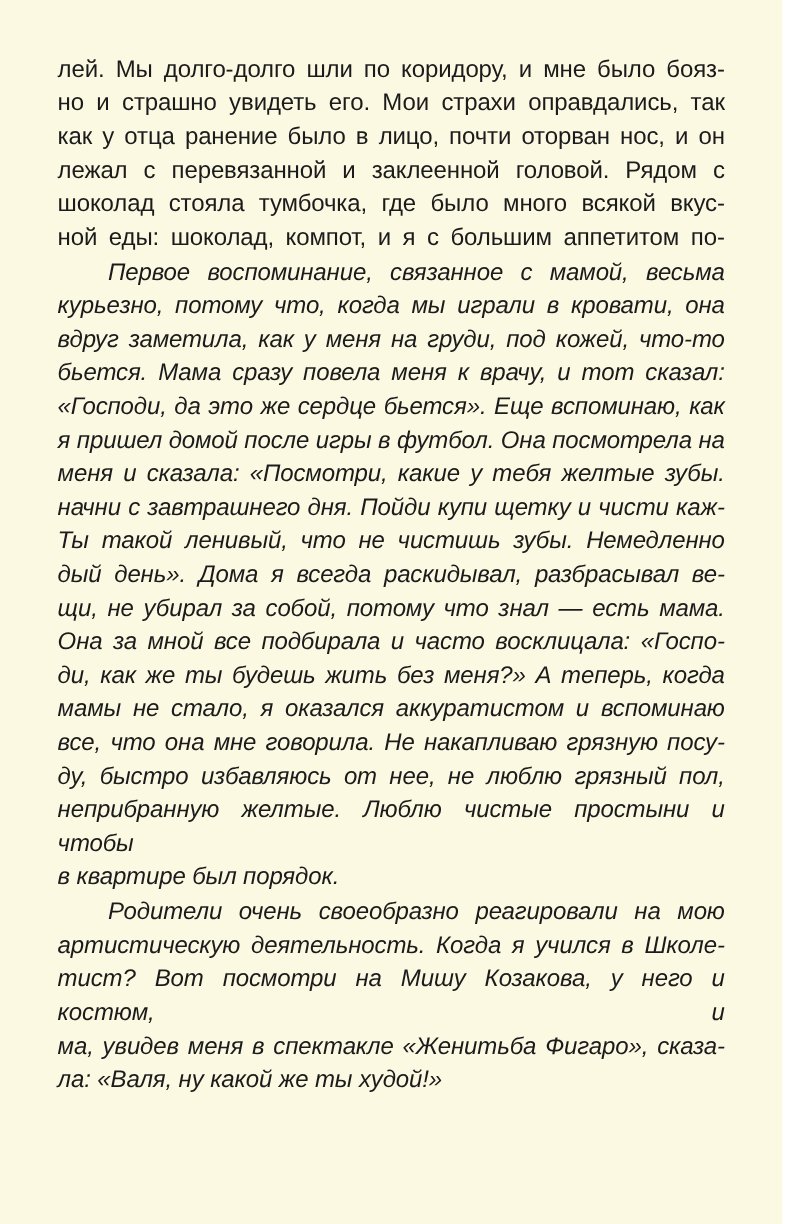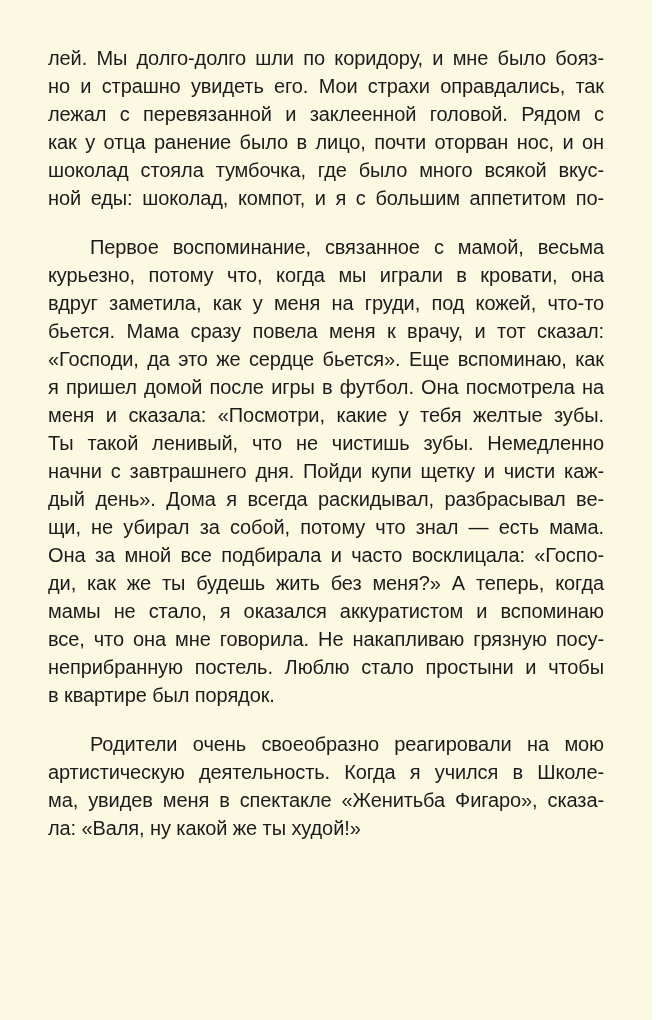--- a/index.html
+++ b/index.html
@@ -14,21 +14,22 @@
     overflow: hidden;
     font-family: "Liberation Sans", "DejaVu Sans", sans-serif;
     font-size: 20px;
     line-height: 28px;
   }
   .paragraph {
     margin: 0;
     padding: 0;
   }
   .paragraph + .paragraph {
-    margin-top: 21px;
+    margin-top: 1px;
+    font-style: italic;
   }
   .paragraph.indent .line:first-child {
     text-indent: 42px;
   }
   .line {
     text-align: justify;
     text-align-last: justify;
     white-space: normal;
     letter-spacing: -0.1px;
   }
@@ -36,43 +37,45 @@
     text-align-last: left;
   }
 </style>
 </head>
 <body>
 
 <div class="book-page" style="background-color: rgb(252, 249, 227); color: rgb(27, 27, 27);">
     <div class="paragraph">
       <div class="line">лей. Мы долго-долго шли по коридору, и мне было бояз-</div>
       <div class="line">но и страшно увидеть его. Мои страхи оправдались, так</div>
+      <div class="line">как у отца ранение было в лицо, почти оторван нос, и он</div>
       <div class="line">лежал с перевязанной и заклеенной головой. Рядом с</div>
-      <div class="line">как у отца ранение было в лицо, почти оторван нос, и он</div>
       <div class="line">шоколад стояла тумбочка, где было много всякой вкус-</div>
       <div class="line">ной еды: шоколад, компот, и я с большим аппетитом по-</div>
     </div>
     <div class="paragraph indent">
       <div class="line">Первое воспоминание, связанное с мамой, весьма</div>
       <div class="line">курьезно, потому что, когда мы играли в кровати, она</div>
       <div class="line">вдруг заметила, как у меня на груди, под кожей, что-то</div>
       <div class="line">бьется. Мама сразу повела меня к врачу, и тот сказал:</div>
       <div class="line">«Господи, да это же сердце бьется». Еще вспоминаю, как</div>
       <div class="line">я пришел домой после игры в футбол. Она посмотрела на</div>
       <div class="line">меня и сказала: «Посмотри, какие у тебя желтые зубы.</div>
+      <div class="line">начни с завтрашнего дня. Пойди купи щетку и чисти каж-</div>
       <div class="line">Ты такой ленивый, что не чистишь зубы. Немедленно</div>
-      <div class="line">начни с завтрашнего дня. Пойди купи щетку и чисти каж-</div>
       <div class="line">дый день». Дома я всегда раскидывал, разбрасывал ве-</div>
       <div class="line">щи, не убирал за собой, потому что знал — есть мама.</div>
       <div class="line">Она за мной все подбирала и часто восклицала: «Госпо-</div>
       <div class="line">ди, как же ты будешь жить без меня?» А теперь, когда</div>
       <div class="line">мамы не стало, я оказался аккуратистом и вспоминаю</div>
       <div class="line">все, что она мне говорила. Не накапливаю грязную посу-</div>
-      <div class="line">неприбранную постель. Люблю стало простыни и чтобы</div>
+      <div class="line">ду, быстро избавляюсь от нее, не люблю грязный пол,</div>
+      <div class="line">неприбранную желтые. Люблю чистые простыни и чтобы</div>
       <div class="line para-last">в квартире был порядок.</div>
     </div>
     <div class="paragraph indent">
       <div class="line">Родители очень своеобразно реагировали на мою</div>
       <div class="line">артистическую деятельность. Когда я учился в Школе-</div>
+      <div class="line">тист? Вот посмотри на Мишу Козакова, у него и костюм, и</div>
       <div class="line">ма, увидев меня в спектакле «Женитьба Фигаро», сказа-</div>
       <div class="line para-last">ла: «Валя, ну какой же ты худой!»</div>
     </div>
   </div>
 
 </body></html>

